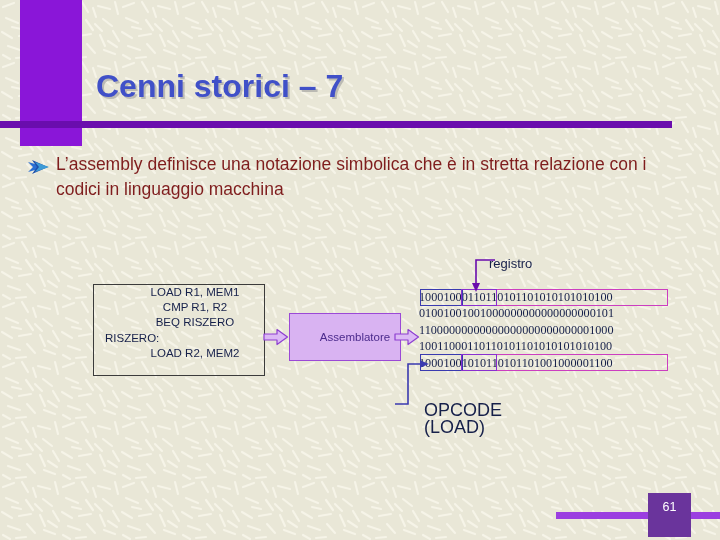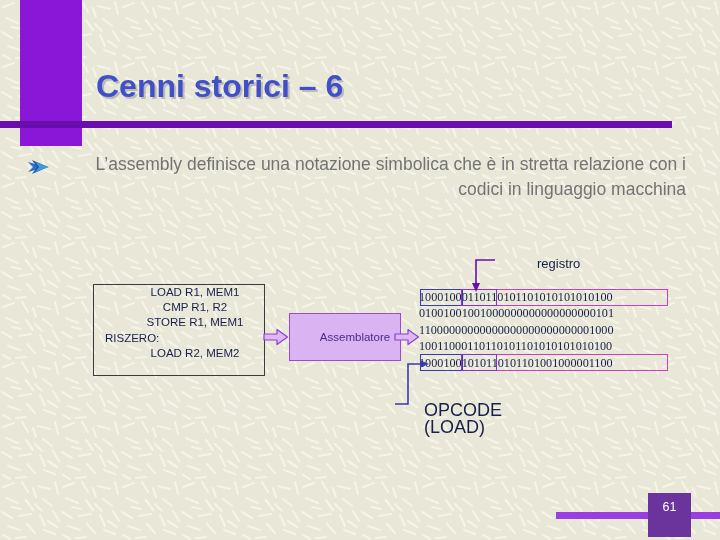--- a/index.html
+++ b/index.html
@@ -41,23 +41,22 @@
 
   
   .bullet-row{
     position:absolute;left:26px;top:152px;width:660px;
     display:flex;align-items:flex-start;
   }
   .bullet-icon{
     width:28px;height:22px;flex:0 0 28px;margin-top:4px;
   }
   .bullet-text{
-    font-size:17.5px;color:#737373;line-height:1.42;
+    font-size:17.5px;color:#7f1d1d;line-height:1.42;
     margin-left:2px;
-    text-align:right;
   }
 
   
   .code-box{
     position:absolute;left:93px;top:284px;width:172px;height:92px;
     border:1.6px solid #3b3b3b;
     box-sizing:border-box;
     background:transparent;
   }
   .code-lines{
@@ -96,21 +95,21 @@
   .ov-row1-full{left:420px;top:289px;width:248px;height:17px;border:1.3px solid #cc3ec0;}
   .ov-row1-a{left:420px;top:289px;width:43px;height:17px;border:1.3px solid #3a3ab0;}
   .ov-row1-b{left:461px;top:289px;width:36px;height:17px;border:1.3px solid #8a2fd0;}
   .ov-row5-full{left:420px;top:354px;width:248px;height:17px;border:1.3px solid #cc3ec0;}
   .ov-row5-a{left:420px;top:354px;width:43px;height:17px;border:1.3px solid #3a3ab0;}
   .ov-row5-b{left:461px;top:354px;width:36px;height:17px;border:1.3px solid #8a2fd0;}
 
   
   .cal-registro{
     position:absolute;left:489px;top:256px;
-    font-size:13px;color:#16204a;white-space:nowrap;margin-left:48px;
+    font-size:13px;color:#16204a;white-space:nowrap;
   }
   .cal-opcode{
     position:absolute;left:424px;top:402px;
     font-size:18px;color:#16204a;line-height:17px;white-space:nowrap;
   }
   .leader{position:absolute;pointer-events:none;}
   .leader-registro{left:466px;top:258px;width:30px;height:36px;}
   .leader-opcode{left:394px;top:358px;width:36px;height:52px;}
 
   
@@ -159,38 +158,38 @@
           <line x1="12" y1="27" x2="21" y2="29"></line>
           <line x1="35" y1="24" x2="42" y2="31"></line>
         </g>
       </pattern>
     </defs>
     <rect width="720" height="540" fill="url(#dashes)"></rect>
   </svg>
 
   <div class="vbar"></div>
   <div class="hline"></div>
-  <div class="title">Cenni storici – 6</div>
+  <div class="title">Cenni storici – 7</div>
 
   <div class="bullet-row">
     <span class="bullet-icon">
       <svg width="28" height="22" viewBox="0 0 28 22">
         <path d="M2 6 L20 11 L2 16 L7 11 Z" fill="#2a6fd4"></path>
         <path d="M6 4 L22 11 L6 18 L11 11 Z" fill="#1f4fa8"></path>
         <path d="M9 6 L23 11 L9 16 L13 11 Z" fill="#3e9bd6"></path>
       </svg>
     </span>
     <span class="bullet-text">L’assembly definisce una notazione simbolica che è in stretta relazione con i codici in linguaggio macchina</span>
   </div>
 
   <div class="code-box"></div>
   <div class="code-lines">
     <div class="ln">LOAD R1, MEM1</div>
     <div class="ln">CMP R1, R2</div>
-    <div class="ln">STORE R1, MEM1</div>
+    <div class="ln">BEQ RISZERO</div>
     <div class="ln left">RISZERO:</div>
     <div class="ln">LOAD R2, MEM2</div>
   </div>
 
   <span class="arrow-block arrow-1">
     <svg width="26" height="18" viewBox="0 0 26 18">
       <path d="M1 6 L14 6 L14 1.5 L24.5 9 L14 16.5 L14 12 L1 12 Z" fill="#dcb9f5" stroke="#8d3fd0" stroke-width="1.2" stroke-linejoin="round"></path>
     </svg>
   </span>
 

